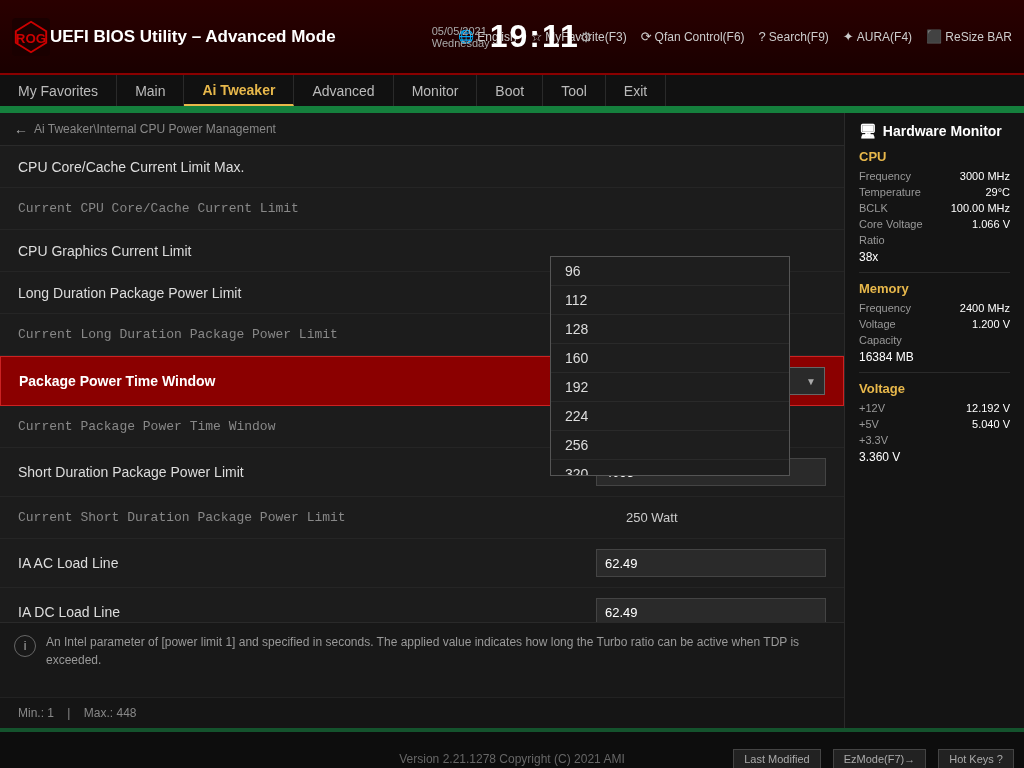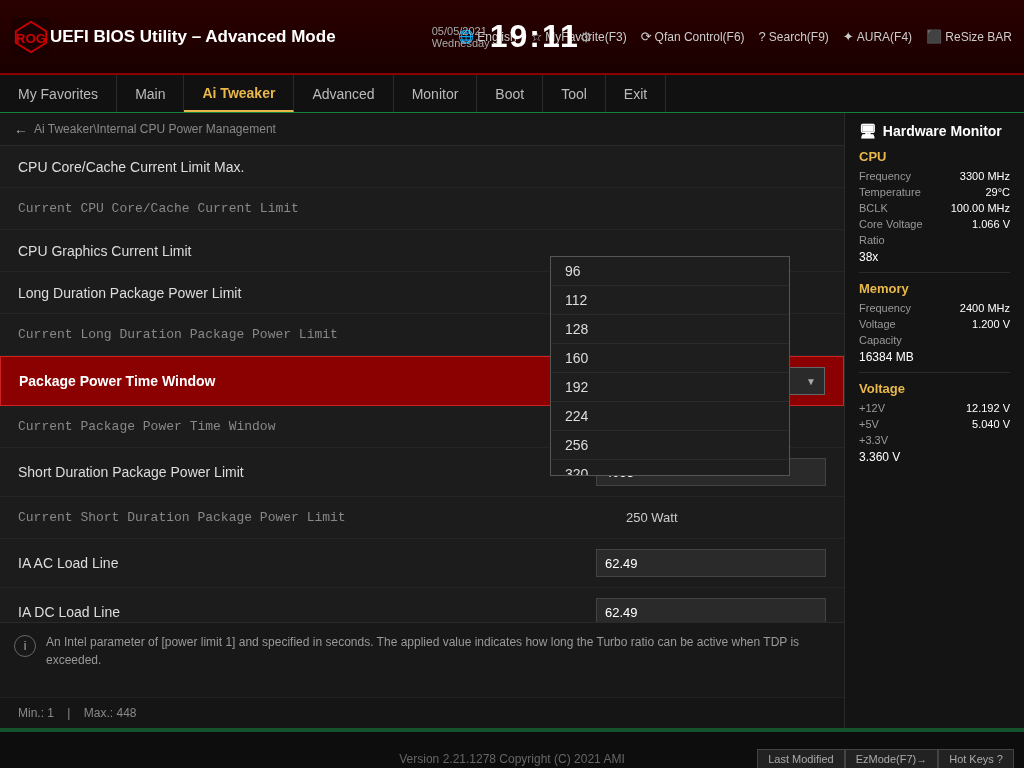--- a/index.html
+++ b/index.html
@@ -64,21 +64,21 @@
       cursor: pointer;
     }
     .ctrl-icon { font-size: 13px; }
 
     
     .navbar {
       background: #111;
       height: 38px;
       display: flex;
       align-items: stretch;
-      border-bottom: 1px solid #15803d;
+      border-bottom: 7px solid #15803d;
     }
     .nav-item {
       padding: 0 18px;
       display: flex;
       align-items: center;
       cursor: pointer;
       font-size: 14px;
       color: #bbb;
       border-right: 1px solid #2a2a2a;
       white-space: nowrap;
@@ -291,21 +291,21 @@
       align-items: center;
       justify-content: center;
       font-size: 12px;
       color: #666;
       position: relative;
     }
     .footer-buttons {
       position: absolute;
       right: 10px;
       display: flex;
-      gap: 0;
+      gap: 12px;
     }
     .footer-btn {
       background: #222;
       border: 1px solid #444;
       color: #aaa;
       padding: 3px 10px;
       font-size: 11px;
       cursor: pointer;
       display: flex;
       align-items: center;
@@ -483,21 +483,21 @@
   <div class="right-panel">
     <div class="panel-title">
       <span>🖥</span>
       <span>Hardware Monitor</span>
     </div>
 
     <div>
       <div class="panel-section-title">CPU</div>
       <div class="panel-row">
         <span>Frequency</span>
-        <span class="panel-value">3300 MHz</span>
+        <span class="panel-value">3000 MHz</span>
       </div>
       <div class="panel-row">
         <span>Temperature</span>
         <span class="panel-value">29°C</span>
       </div>
       <div class="panel-row">
         <span>BCLK</span>
         <span class="panel-value">100.00 MHz</span>
       </div>
       <div class="panel-row">

